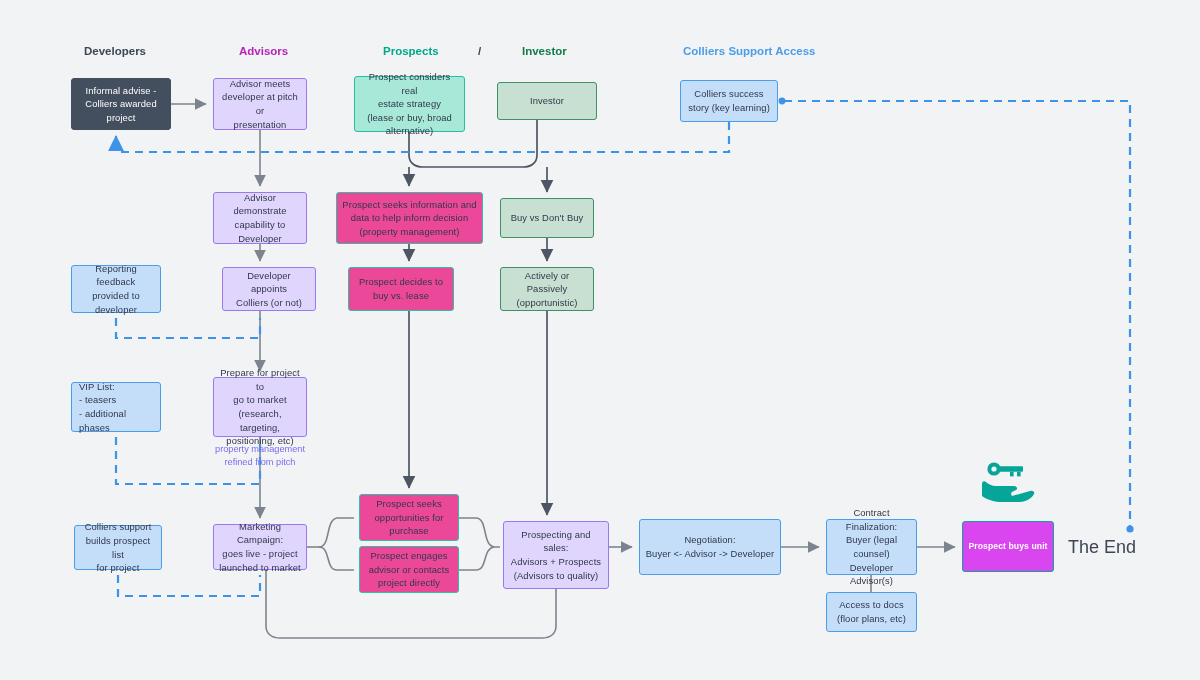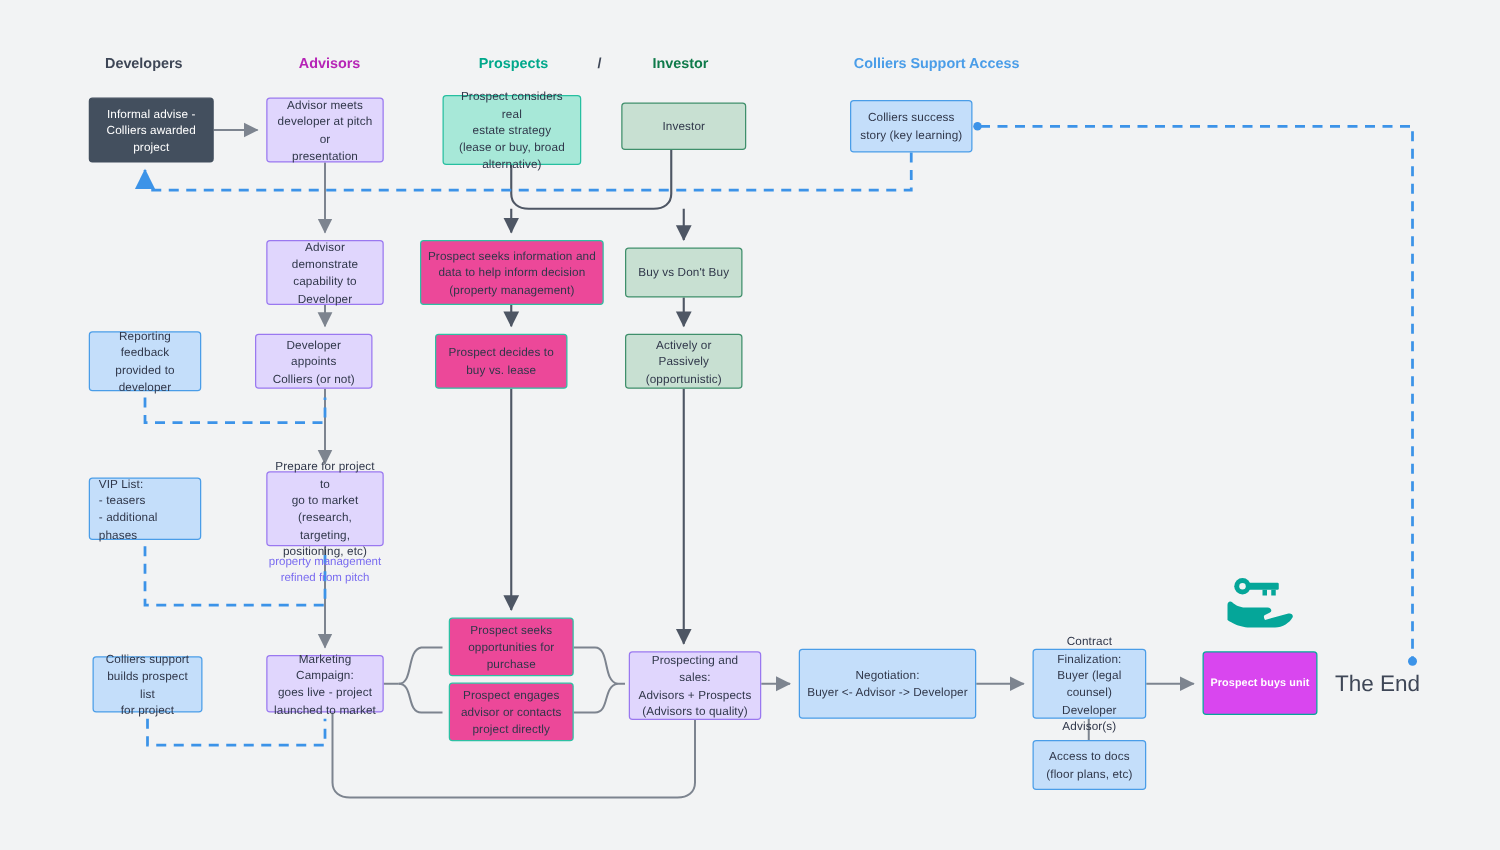--- a/index.html
+++ b/index.html
@@ -195,21 +195,21 @@
   <div class="node n-green" style="left:500px;top:198px;width:94px;height:40px;text-align:center;">
     <span style="white-space: pre-line;">Buy vs Don't Buy</span>
     </div>
 
   <div class="node n-blue" style="left:71px;top:265px;width:90px;height:48px;">
     <span style="white-space: pre-line;">Reporting feedback
 provided to
 developer</span>
     </div>
 
-  <div class="node n-purple" style="left:204px;top:267px;width:94px;height:44px;">
+  <div class="node n-purple" style="left:222px;top:267px;width:94px;height:44px;">
     <span style="white-space: pre-line;">Developer appoints
 Colliers (or not)</span>
     </div>
 
   <div class="node n-mint2" style="left:348px;top:267px;width:106px;height:44px;">
     <span style="white-space: pre-line;">Prospect decides to
 buy vs. lease</span>
     </div>
 
   <div class="node n-green" style="left:500px;top:267px;width:94px;height:44px;">
@@ -247,21 +247,21 @@
 opportunities for
 purchase</span>
     </div>
 
   <div class="node n-mint2" style="left:359px;top:546px;width:100px;height:47px;">
     <span style="white-space: pre-line;">Prospect engages
 advisor or contacts
 project directly</span>
     </div>
 
-  <div class="node n-purple" style="left:503px;top:521px;width:106px;height:55px;">
+  <div class="node n-purple" style="left:503px;top:521px;width:106px;height:68px;">
     <span style="white-space: pre-line;">Prospecting and sales:
 Advisors + Prospects
 (Advisors to quality)</span>
     </div>
 
   <div class="node n-blue" style="left:639px;top:519px;width:142px;height:56px;">
     <span style="white-space: pre-line;">Negotiation:
 Buyer &lt;- Advisor -&gt; Developer</span>
     </div>
 

